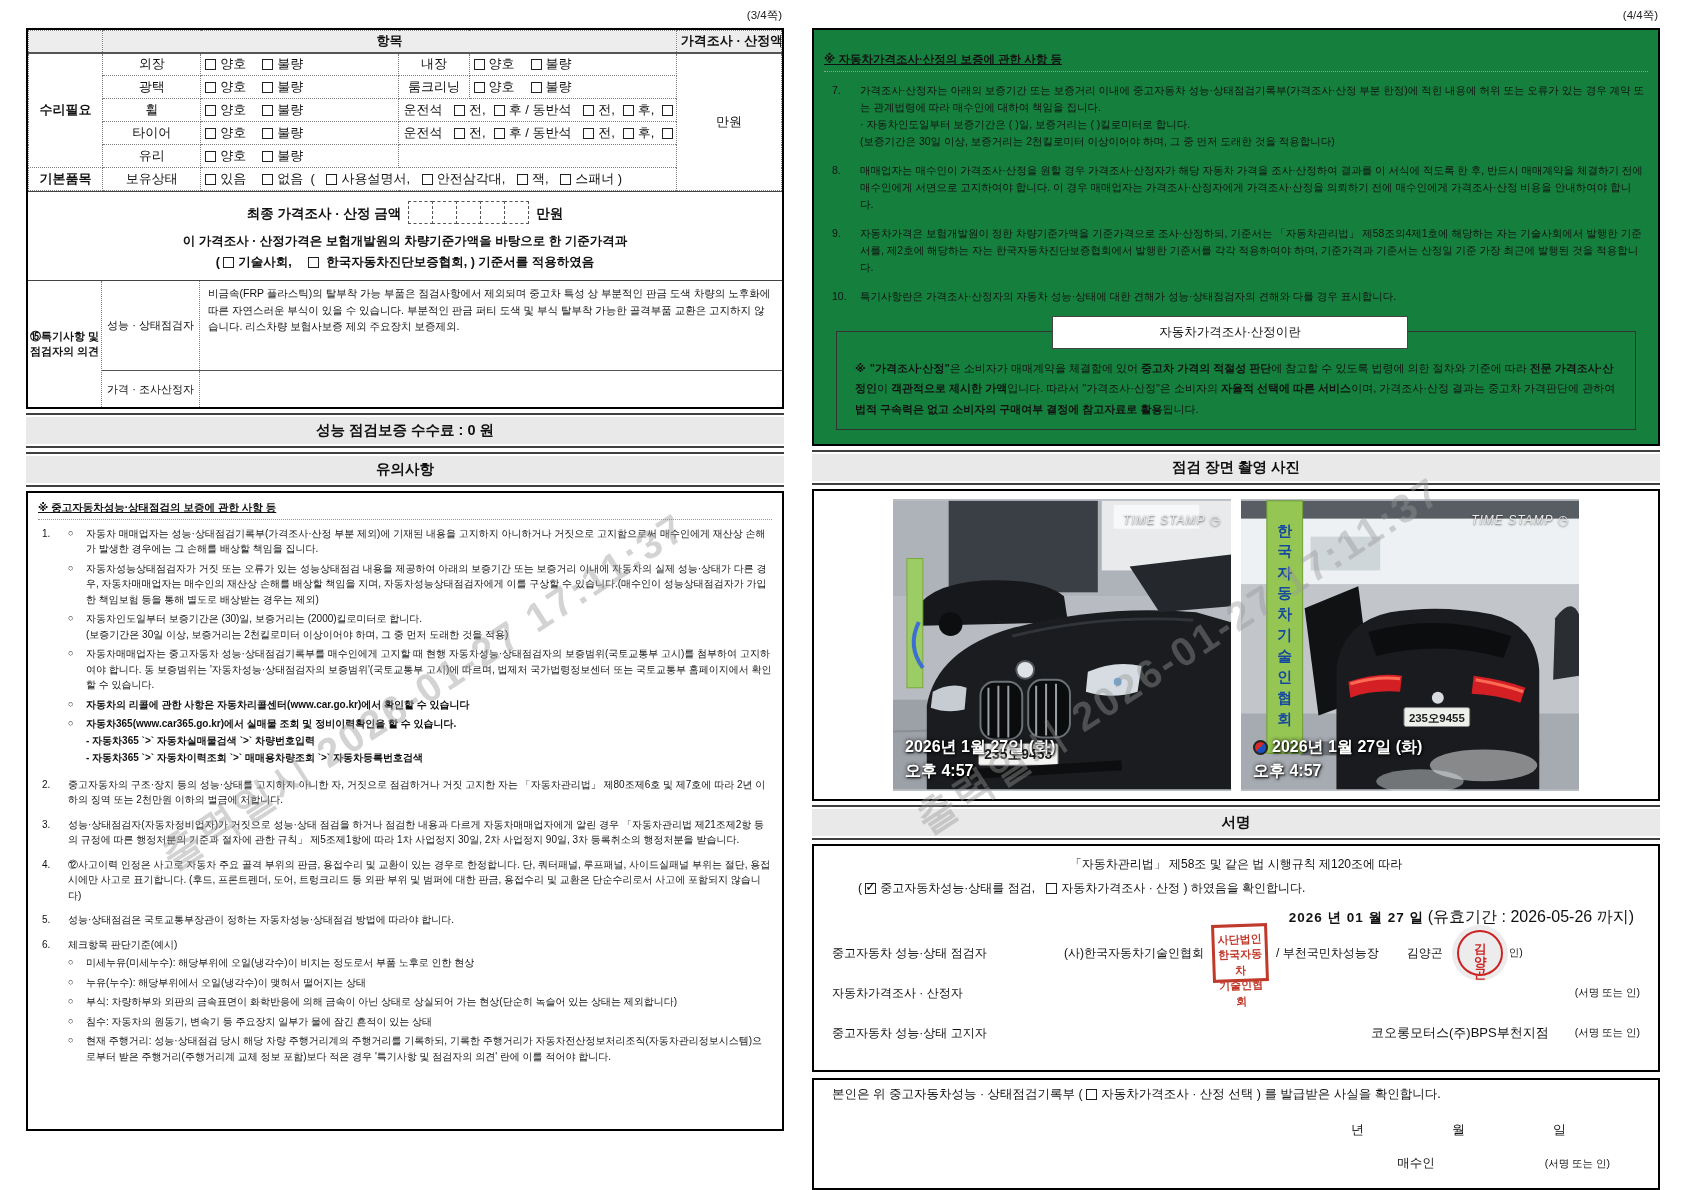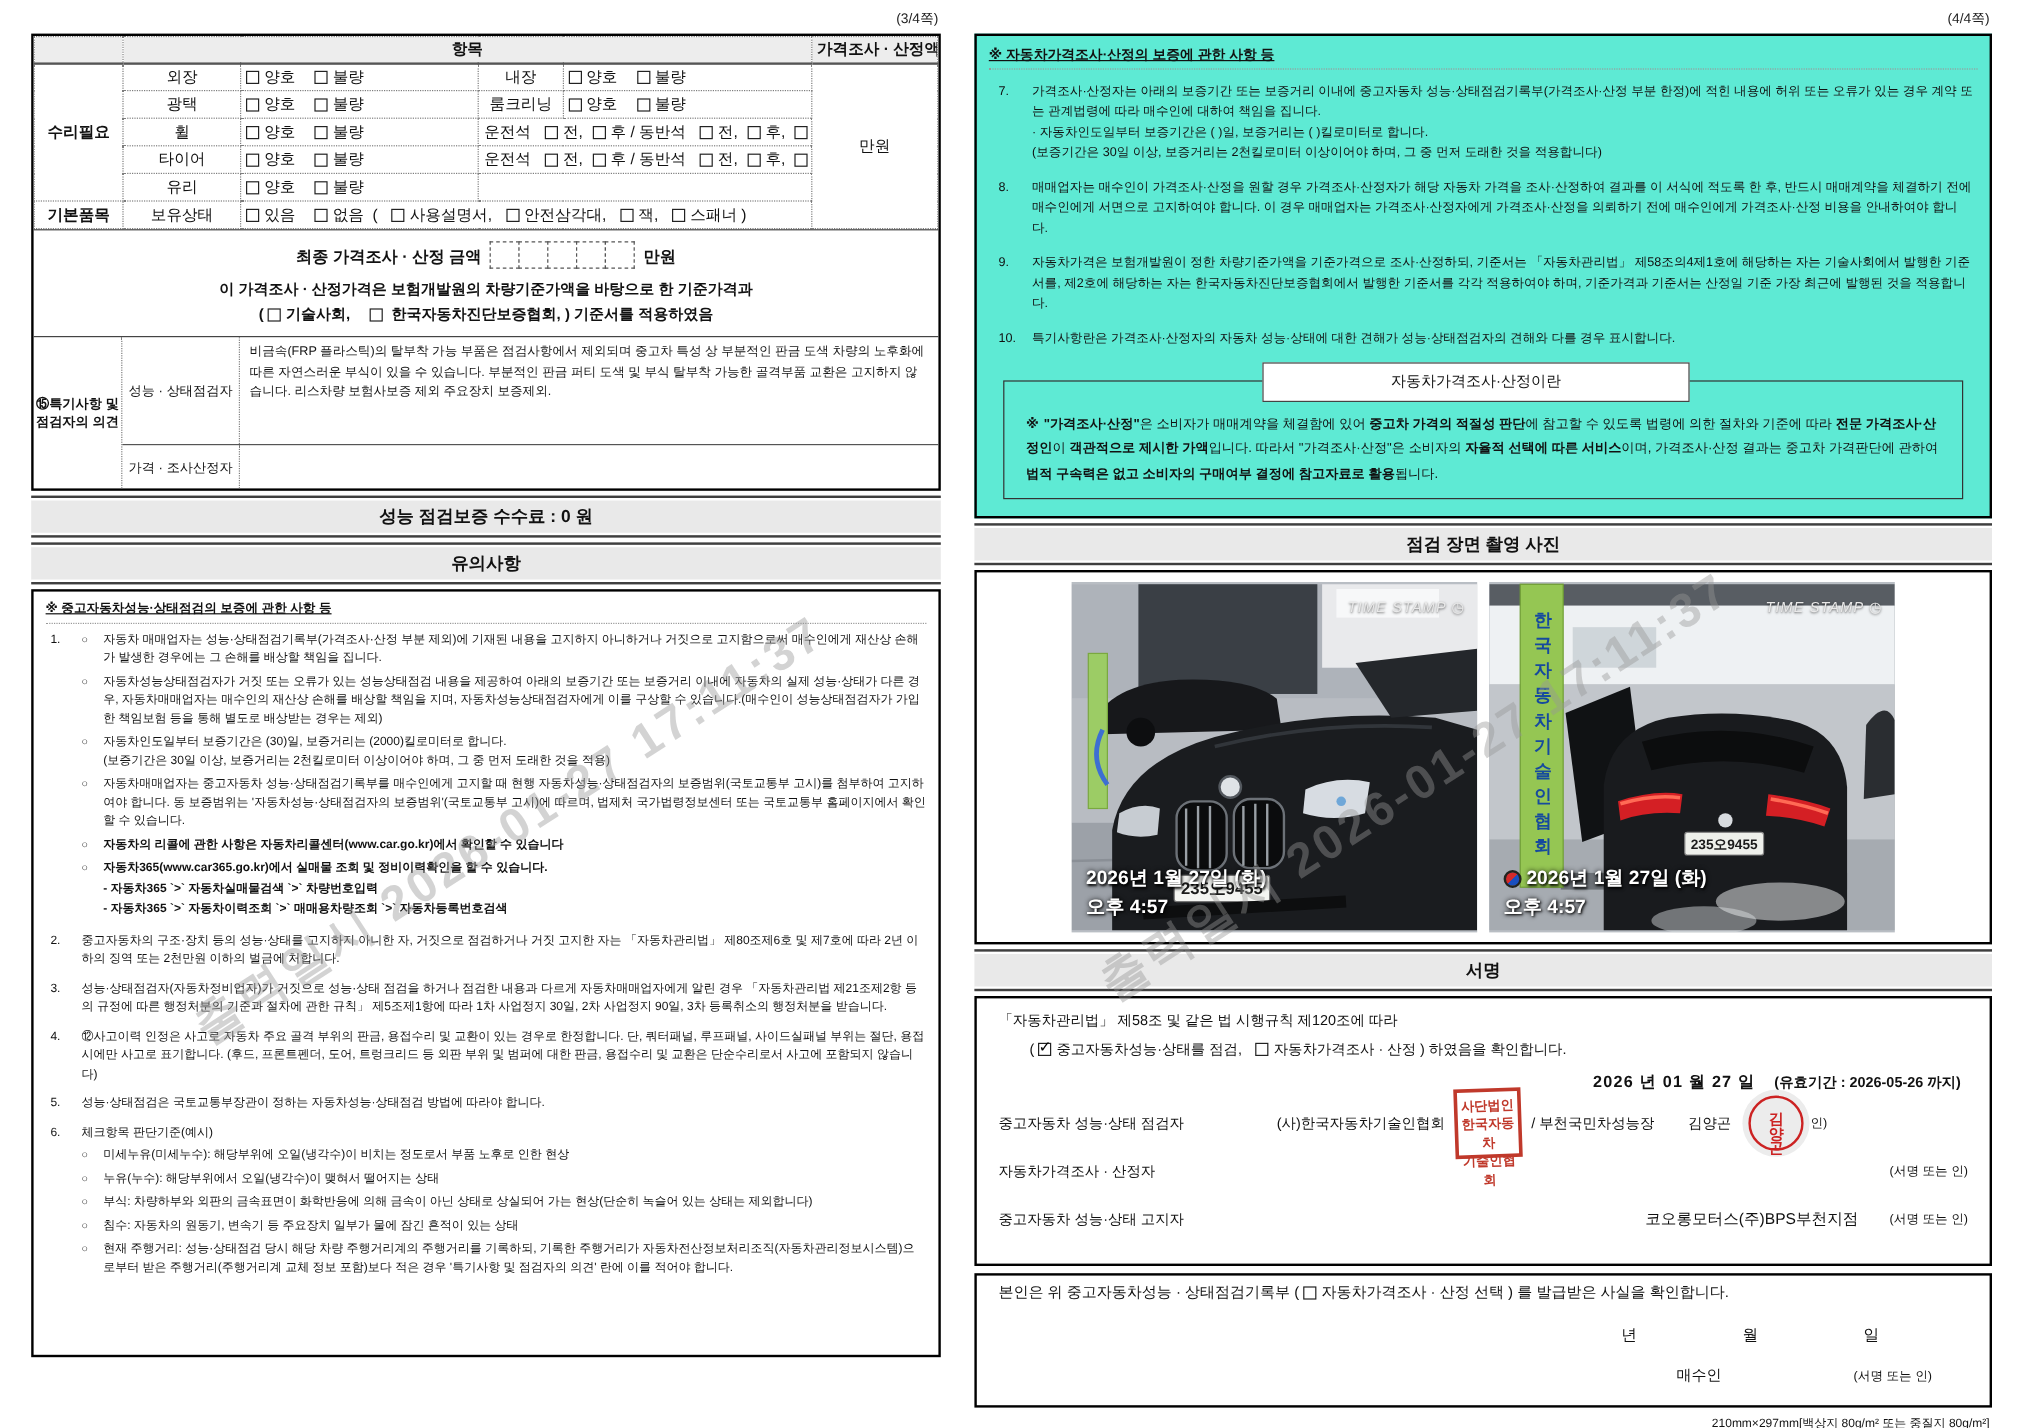--- a/index.html
+++ b/index.html
@@ -44,44 +44,44 @@
 .nhead { font-weight:bold; font-size:10.5px; text-decoration:underline; padding:1px 0 3px; border-bottom:1px dotted #999; margin-bottom:6px; }
 .nit { display:flex; margin-bottom:9px; }
 .nno { flex:0 0 30px; padding-left:4px; }
 .nbd { flex:1; }
 .blt { display:flex; margin-bottom:4px; }
 .bdot { flex:0 0 18px; font-size:9px; padding-top:1px; }
 .btx { flex:1; white-space:pre-line; }
 .bsub { padding-left:18px; font-weight:bold; margin-bottom:2px; }
 .foot { text-align:right; font-size:10px; margin-top:6px; padding-right:2px; }
 
-.secbox { border:2px solid #000; padding:6px 10px 14px; background:#5eead4; }
+.secbox { border:2px solid #000; padding:20px 10px 14px; background:#15803d; }
 .sec-title { font-weight:bold; font-size:11.5px; text-decoration:underline; padding:2px 0 4px; border-bottom:1px dotted #999; margin-bottom:10px; }
 .rit { display:flex; margin-bottom:12px; font-size:10.5px; line-height:1.62; }
 .rno { flex:0 0 36px; padding-left:8px; }
 .rtx { flex:1; white-space:pre-line; padding-right:4px; }
 .defwrap { position:relative; margin:26px 12px 0; }
 .def-tab { position:absolute; top:-15px; left:27%; width:356px; border:1.5px solid #444; background:#fff; text-align:center; font-size:12.5px; padding:7px 0; z-index:2; }
 .def-box { border:1.5px solid #333; padding:26px 18px 10px; font-size:11px; line-height:1.85; }
 .defmark { font-weight:bold; margin-right:4px; }
 
 .photobox { border:2px solid #000; margin-top:4px; padding:8px 0; display:flex; justify-content:center; gap:10px; background:#fff; }
 .photo { width:338px; height:292px; position:relative; overflow:hidden; background:#b9bec4; }
 .photo svg { display:block; }
 .tstamp { position:absolute; right:10px; top:14px; color:#e9e9e9; font-size:12px; font-style:italic; letter-spacing:1px; text-shadow:0 1px 2px rgba(0,0,0,.65); }
 .tclock { font-style:normal; }
 .pdate { position:absolute; left:12px; bottom:8px; color:#fff; font-weight:bold; font-size:16px; line-height:1.5; text-shadow:0 0 4px rgba(0,0,0,.9),1px 1px 2px rgba(0,0,0,.9); }
 .klogo { display:inline-block; width:15px; height:15px; border-radius:50%; background:linear-gradient(135deg,#d42a2a 50%,#1a4fbf 50%); border:2px solid #23231f; vertical-align:-3px; margin-right:4px; }
 
 .signbox { border:2px solid #000; margin-top:4px; padding:10px 18px 12px; font-size:12px; background:#fff; }
-.lawline { margin-bottom:7px; }
+.lawline { margin-bottom:7px;text-align:center; }
 .confline { padding-left:26px; margin-bottom:10px; }
 .dateline { text-align:right; padding-right:6px; font-size:13.5px; margin-bottom:10px; }
 .dateline .vals { font-weight:bold; letter-spacing:1px; }
-.validity { font-size:12px; font-weight:bold;margin-left:12px; }
+.validity { font-size:16px; font-weight:normal; }
 .srow { display:flex; align-items:center; margin:10px 0; min-height:30px; }
 .srole { flex:0 0 232px; }
 .ssuffix { font-size:10.5px; margin-left:auto; }
 .stamp-sq { flex:none; width:56px; height:58px; border:3px solid #c0392b; color:#c0392b; font-size:11px; font-weight:bold; text-align:center; line-height:1.4; padding-top:5px; transform:rotate(-2deg); margin:-14px 8px; white-space:pre-line; z-index:1; }
 .stamp-rd { flex:none; width:46px; height:46px; border:2.5px solid #cc2222; border-radius:50%; color:#cc2222; font-weight:bold; font-size:12.5px; display:flex; align-items:center; justify-content:center; writing-mode:vertical-rl; margin:-8px 4px -8px 14px; background:#ececec; box-shadow:0 0 0 5px #ececec; }
 .ackbox { border:2px solid #000; margin-top:6px; padding:6px 18px 16px; font-size:12.5px; background:#fff; }
 .ymdline { display:flex; justify-content:flex-end; gap:88px; padding-right:74px; margin-top:18px; font-size:13px; }
 .buyerline { display:flex; justify-content:flex-end; align-items:center; gap:110px; padding-right:30px; margin-top:16px; }
 .buyerline .ssfx { font-size:10.5px; }
 

